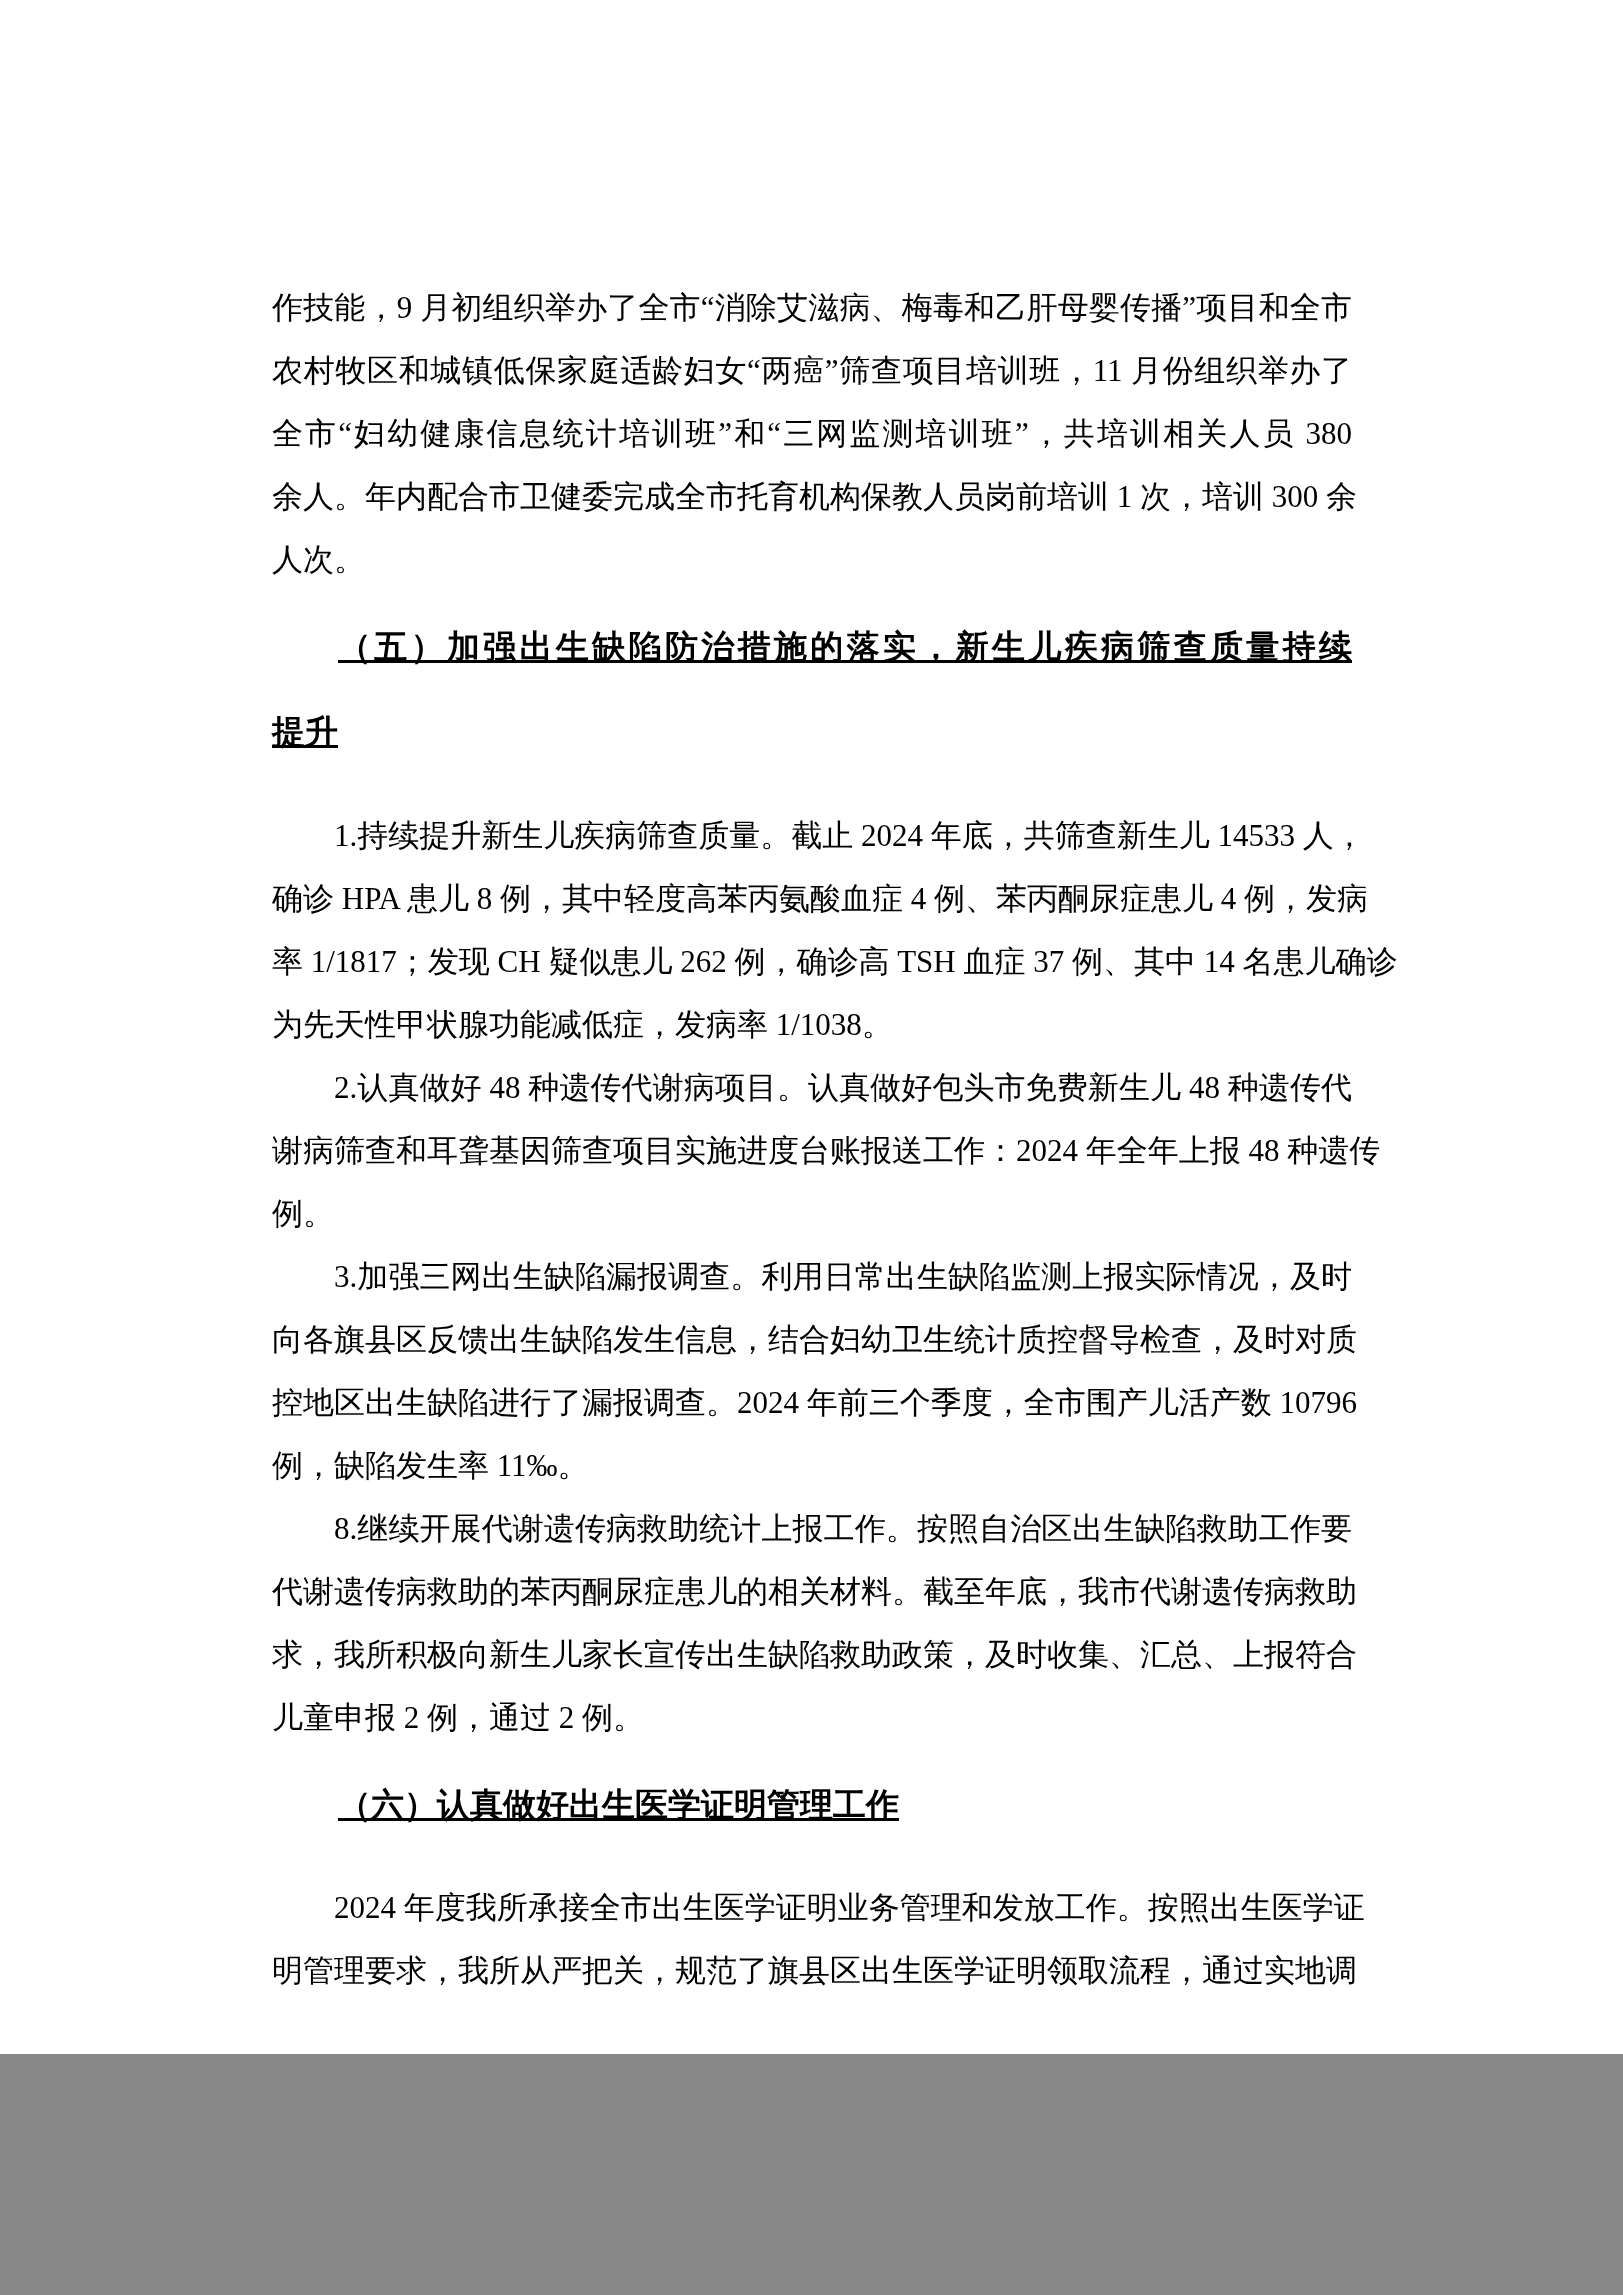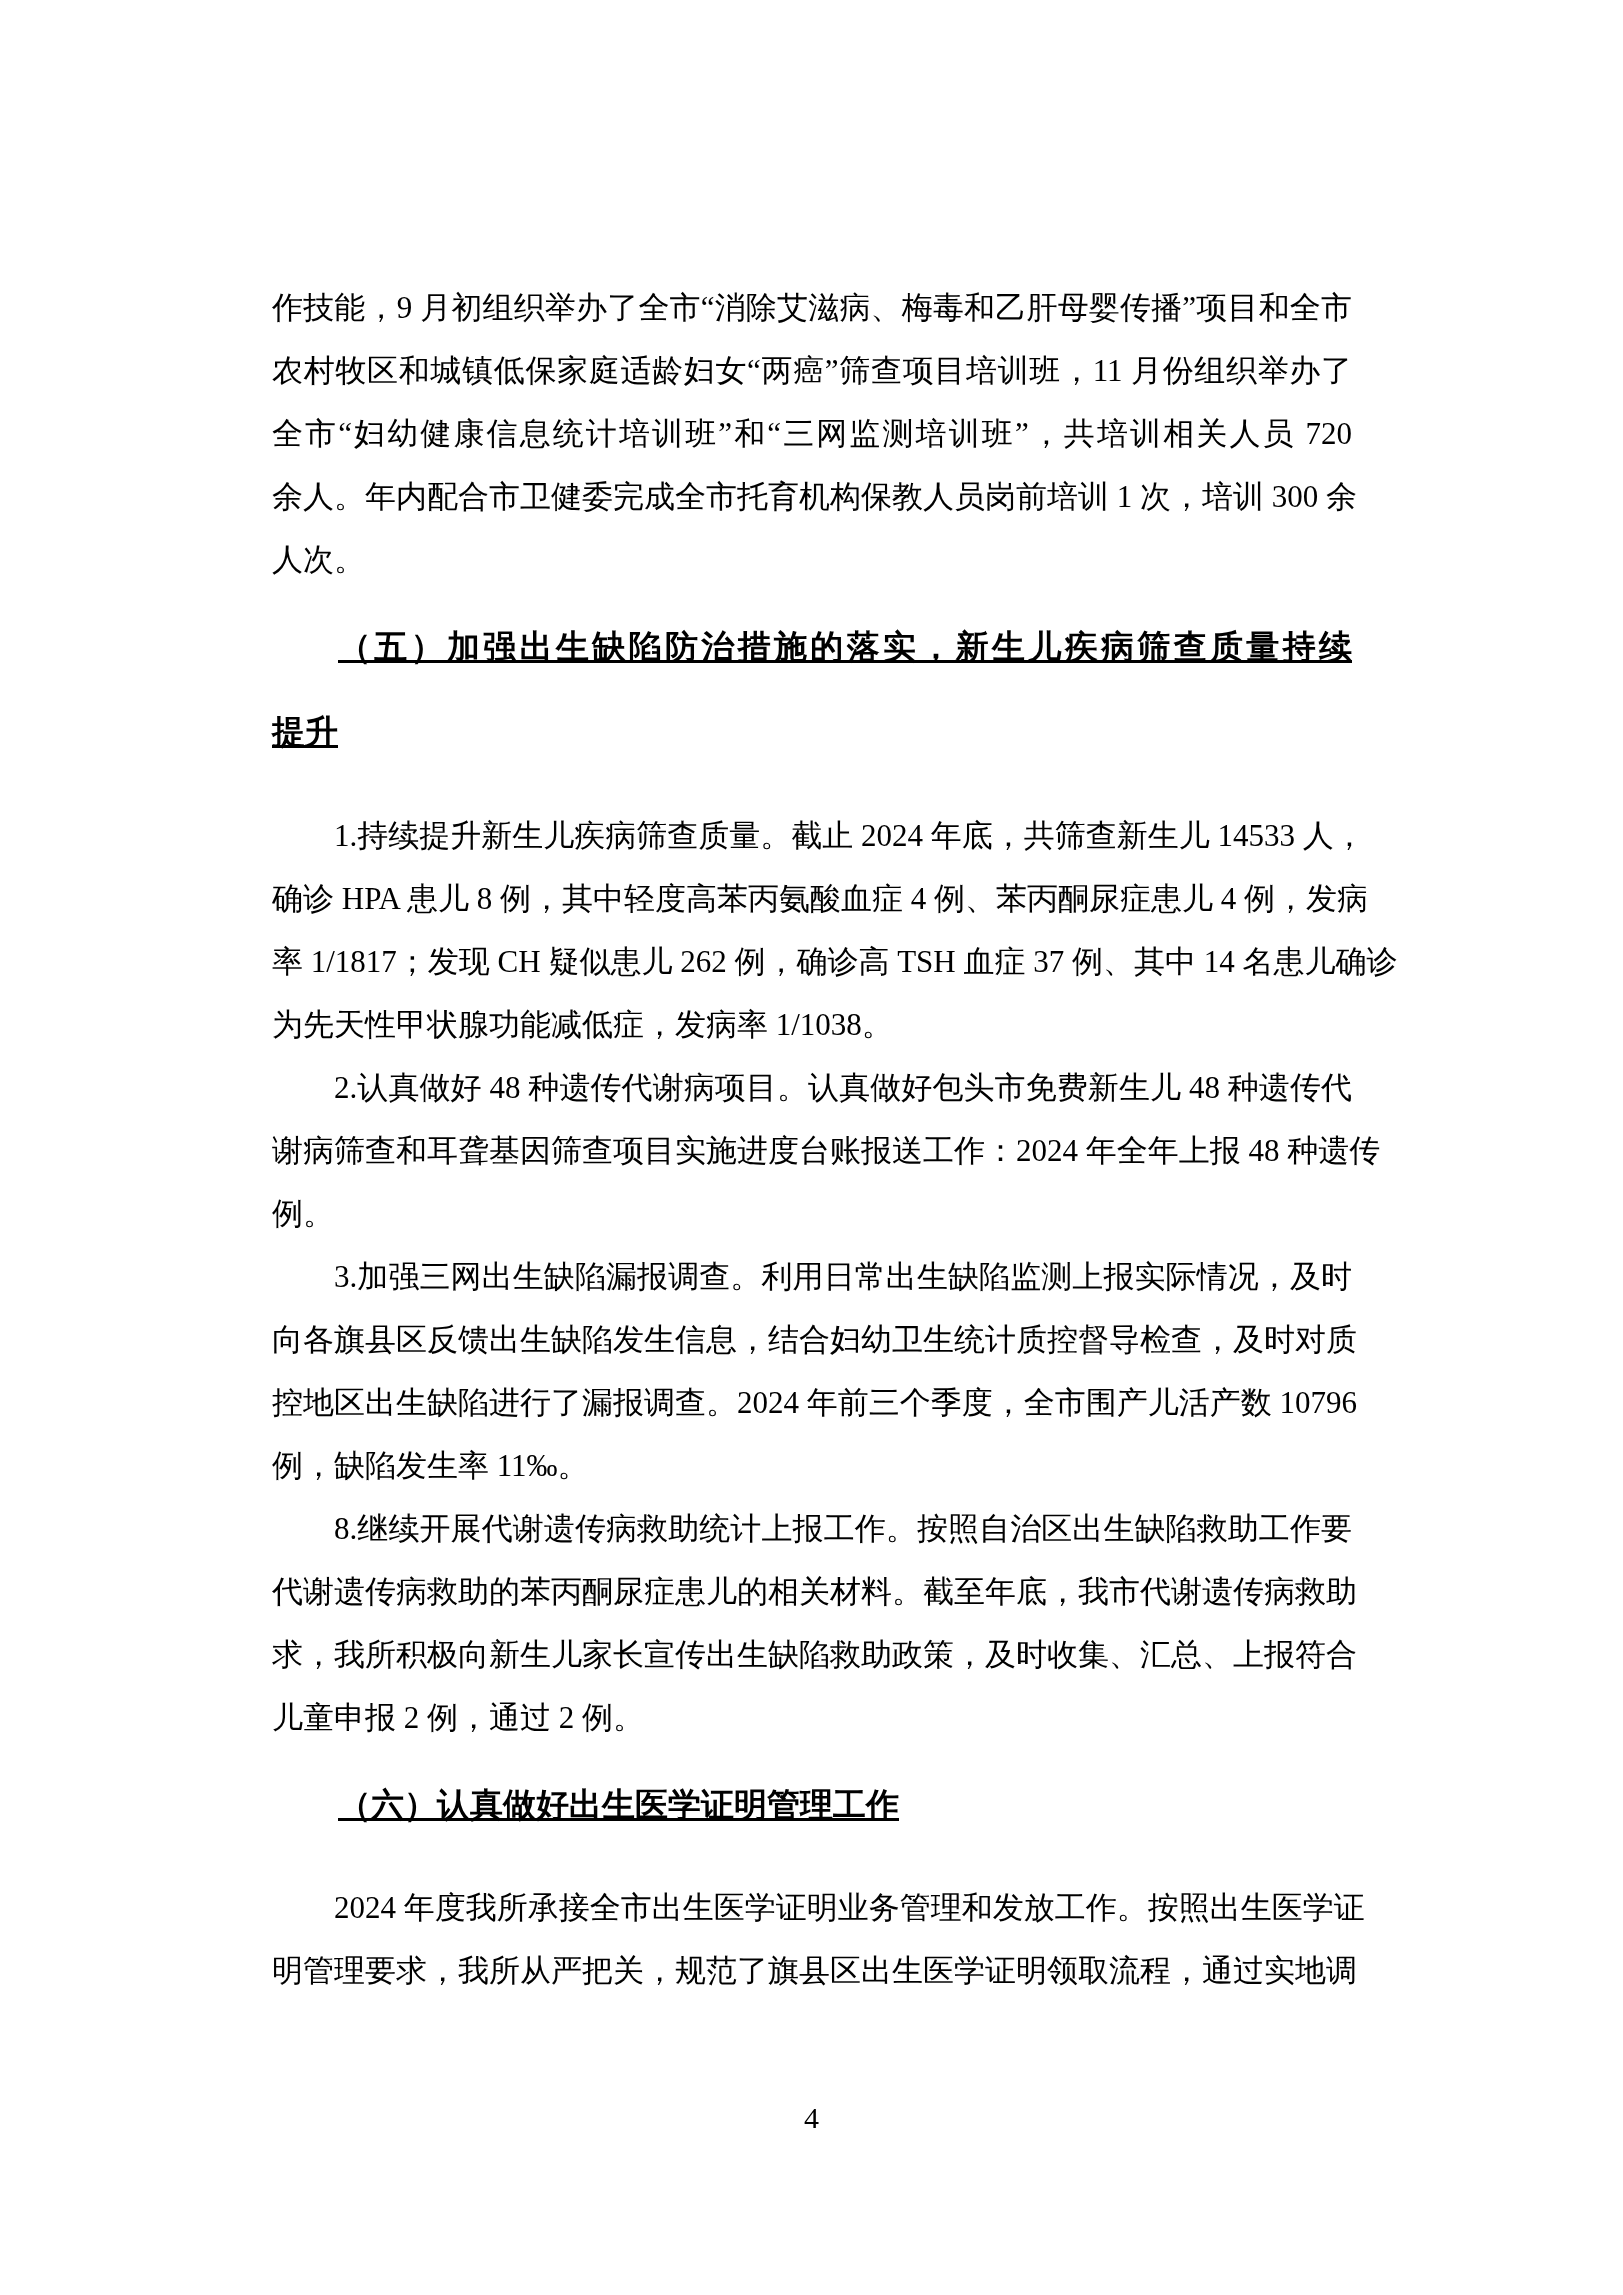--- a/index.html
+++ b/index.html
@@ -3,21 +3,21 @@
 <meta charset="utf-8">
 <style>
   html, body {
     margin: 0;
     padding: 0;
     background: #888;
   }
   .page {
     position: relative;
     width: 1623px;
-    height: 2295px;
+    height: 2054px;
     margin: 0 auto;
     background: #ffffff;
     overflow: hidden;
     font-family: "Liberation Serif", "DejaVu Serif", serif;
     color: #000000;
   }
   .content {
     position: absolute;
     left: 272px;
     width: 1080px;
@@ -66,21 +66,21 @@
 </style>
 </head>
 <body>
 
 <div class="page">
   <div class="content">
 
     <div class="para">
       <div class="line">作技能，9 月初组织举办了全市“消除艾滋病、梅毒和乙肝母婴传播”项目和全市</div>
       <div class="line">农村牧区和城镇低保家庭适龄妇女“两癌”筛查项目培训班，11 月份组织举办了</div>
-      <div class="line">全市“妇幼健康信息统计培训班”和“三网监测培训班”，共培训相关人员 720</div>
+      <div class="line">全市“妇幼健康信息统计培训班”和“三网监测培训班”，共培训相关人员 380</div>
       <div class="line">余人。年内配合市卫健委完成全市托育机构保教人员岗前培训 1 次，培训 300 余</div>
       <div class="line no-stretch">人次。</div>
     </div>
 
     <div class="para heading">
       <div class="line indent">（五）加强出生缺陷防治措施的落实，新生儿疾病筛查质量持续</div>
       <div class="line no-stretch">提升</div>
     </div>
 
     <div class="para">

